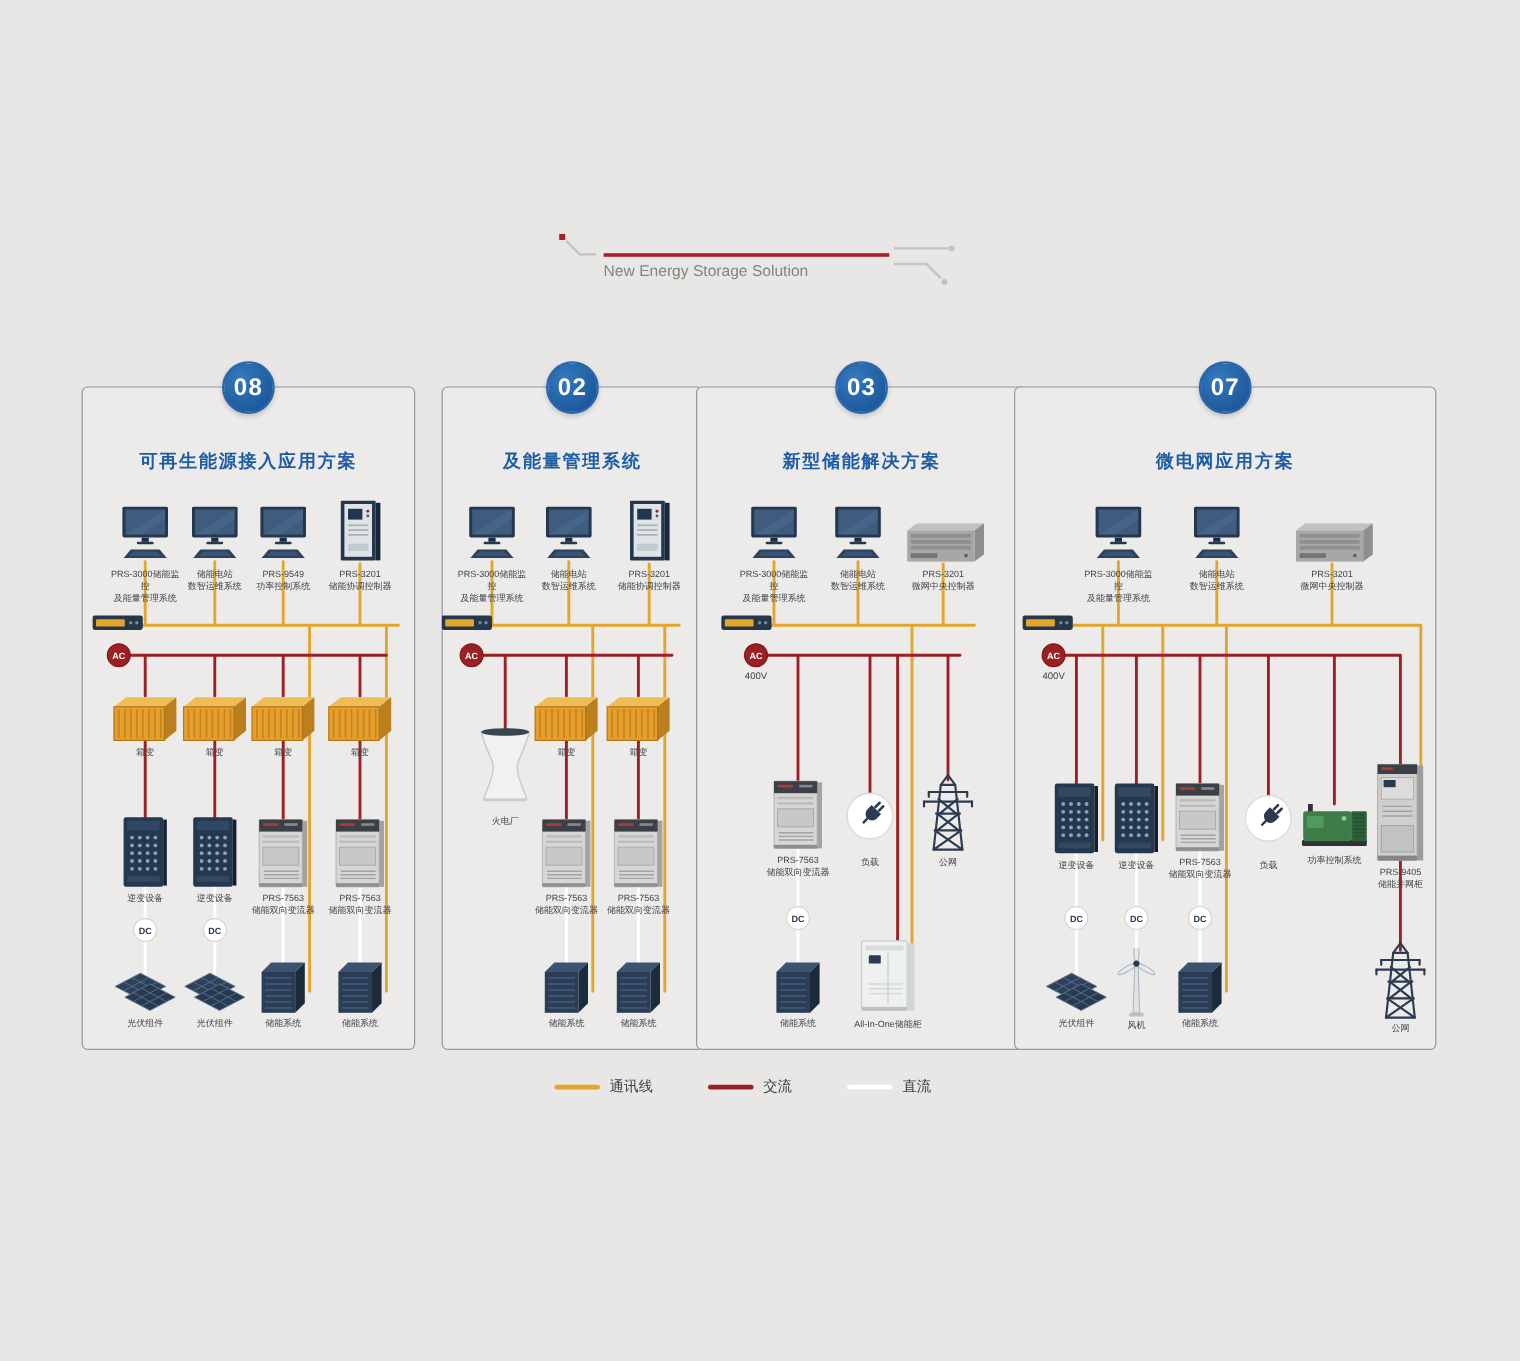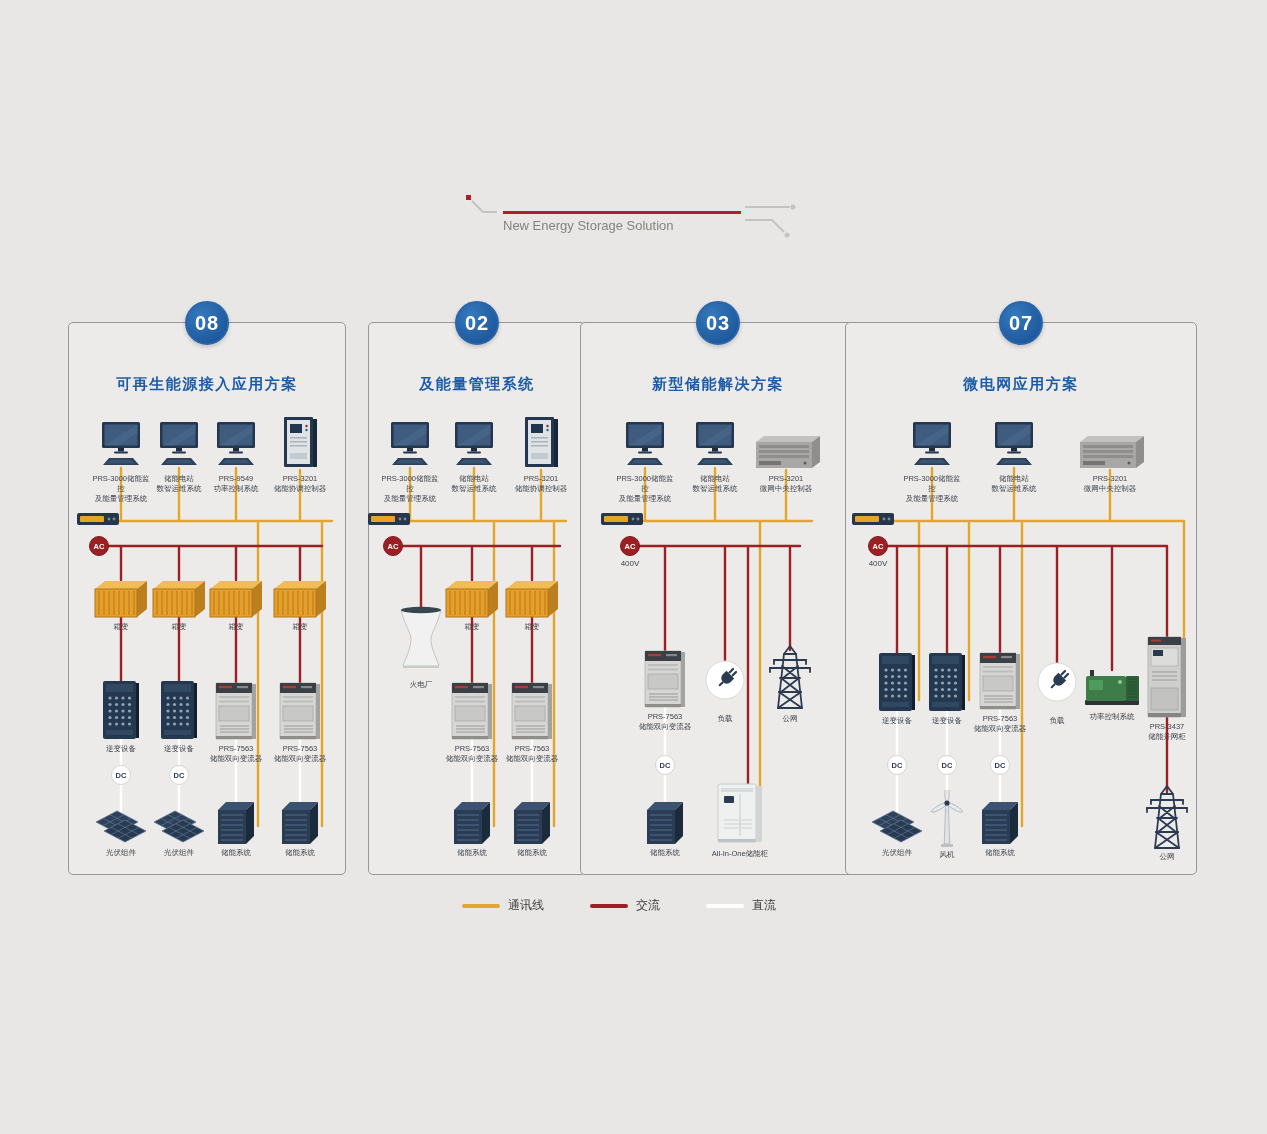--- a/index.html
+++ b/index.html
@@ -496,21 +496,21 @@
 <div class="lbl" style="left:982px;top:474px;width:64px">储能电站
 数智运维系统</div>
 <div class="lbl" style="left:1070px;top:474px;width:80px">PRS-3201
 微网中央控制器</div>
 <div class="lbl" style="left:865px;top:716px;width:64px">逆变设备</div>
 <div class="lbl" style="left:915px;top:716px;width:64px">逆变设备</div>
 <div class="lbl" style="left:962px;top:714px;width:76px">PRS-7563
 储能双向变流器</div>
 <div class="lbl" style="left:1037px;top:716px;width:40px">负载</div>
 <div class="lbl" style="left:1080px;top:712px;width:64px">功率控制系统</div>
-<div class="lbl" style="left:1129px;top:722px;width:76px">PRS-3437
+<div class="lbl" style="left:1129px;top:722px;width:76px">PRS-9405
 储能并网柜</div>
 <div class="lbl" style="left:865px;top:848px;width:64px">光伏组件</div>
 <div class="lbl" style="left:927px;top:850px;width:40px">风机</div>
 <div class="lbl" style="left:968px;top:848px;width:64px">储能系统</div>
 <div class="lbl" style="left:1147px;top:852px;width:40px">公网</div>
 <div class="badge ac" style="left:868px;top:536px">AC</div>
 <div class="volt" style="left:858px;top:559px">400V</div>
 <div class="badge dc" style="left:887px;top:755px">DC</div>
 <div class="badge dc" style="left:937px;top:755px">DC</div>
 <div class="badge dc" style="left:990px;top:755px">DC</div>

